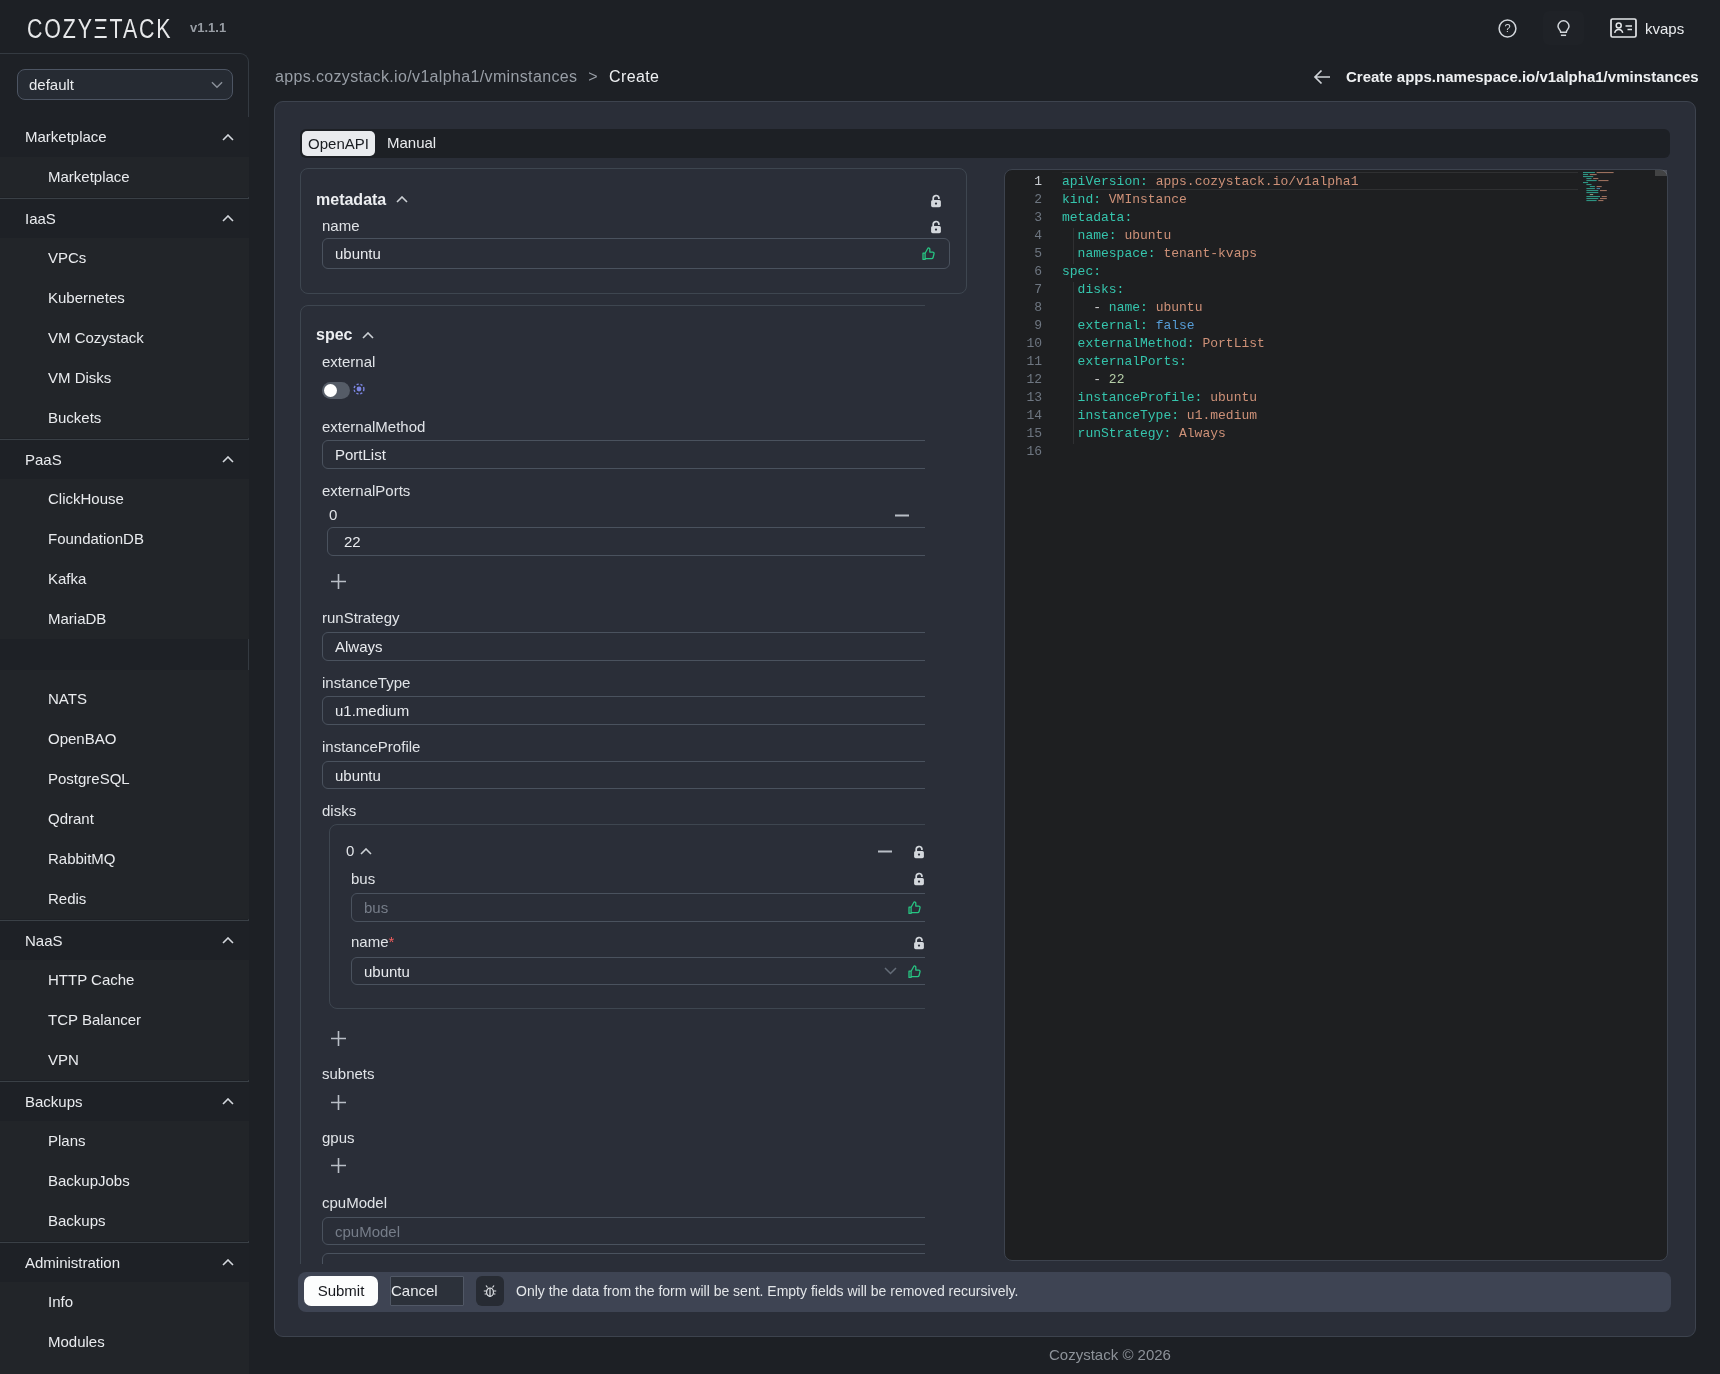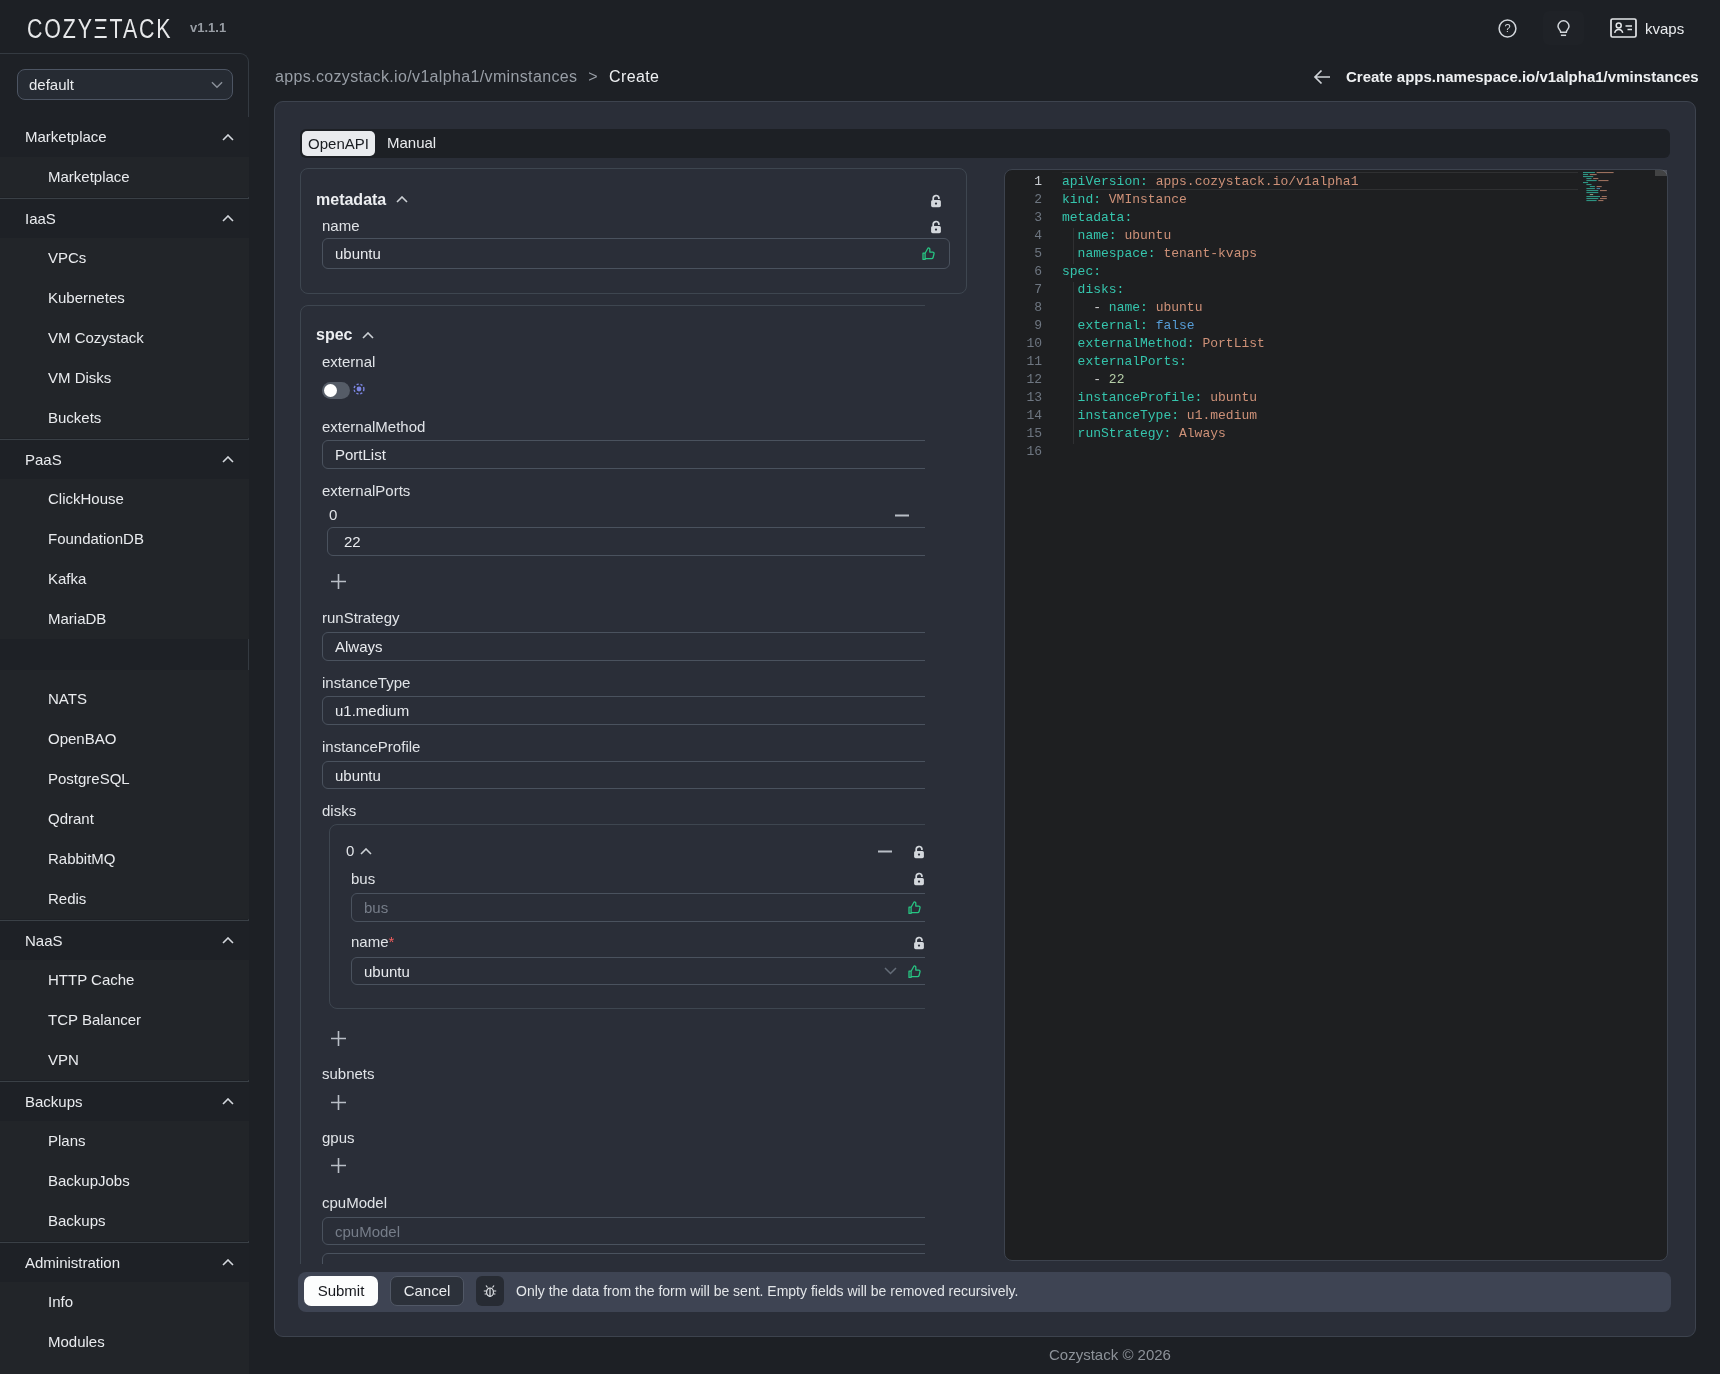--- a/index.html
+++ b/index.html
@@ -311,21 +311,21 @@
     <rect x="3.4" y="24" width="13.6" height="1.1" fill="#35c5ad" opacity="0.7"></rect>
     <rect x="18.7" y="24" width="5.1" height="1.1" fill="#ce9178" opacity="0.7"></rect>
     <rect x="3.4" y="26" width="11.9" height="1.1" fill="#35c5ad" opacity="0.7"></rect>
     <rect x="17.0" y="26" width="6.8" height="1.1" fill="#ce9178" opacity="0.7"></rect>
     <rect x="3.4" y="28" width="10.2" height="1.1" fill="#35c5ad" opacity="0.7"></rect>
     <rect x="15.3" y="28" width="5.1" height="1.1" fill="#ce9178" opacity="0.7"></rect>
   </svg>
 <div class="ab" style="left:1655px;top:170px;width:12px;height:6px;background:rgba(255,255,255,.16)"></div>
 <div class="ab" style="left:298px;top:1272px;width:1373px;height:40px;background:#3e4453;border-radius:8px"></div>
 <div class="ab" style="left:304px;top:1276px;width:74px;height:30px;background:#fcfdfd;border-radius:7px;font-size:15px;color:#16181d;text-align:center;line-height:30px">Submit</div>
-<div class="ab" style="left:390px;top:1276px;width:74px;height:30px;background:#2c313a;border:1px solid #515866;border-radius:7px;font-size:15px;color:#e9ebee;text-align:center;line-height:28px">Cancel</div>
+<div class="ab" style="left:390px;top:1276px;width:74px;height:30px;background:#2c313a;border:1px solid #515866;border-radius:1px;font-size:15px;color:#e9ebee;line-height:28px">Cancel</div>
 <div class="ab" style="left:476px;top:1276px;width:28px;height:30px;background:#272b33;border-radius:6px"></div>
 <svg class="ab" style="left:482px;top:1283px" width="16" height="16" viewBox="0 0 16 16">
     <g fill="none" stroke="#dfe2e6" stroke-width="1.2">
       <ellipse cx="8" cy="9.2" rx="3.4" ry="4.2"></ellipse>
       <path d="M8 5v8.4M5.5 4.5L4 2.5M10.5 4.5L12 2.5M4.6 8H1.8M4.6 11h-2M11.4 8h2.8M11.4 11h2"></path>
     </g>
   </svg>
 <div class="ab" style="left:516px;top:1283px;font-size:14px;color:#e3e6e9">Only the data from the form will be sent. Empty fields will be removed recursively.</div>
 <div class="ab" style="left:1110px;top:1346px;transform:translateX(-50%);font-size:15px;color:#8d9299">Cozystack © 2026</div>
 </body></html>

